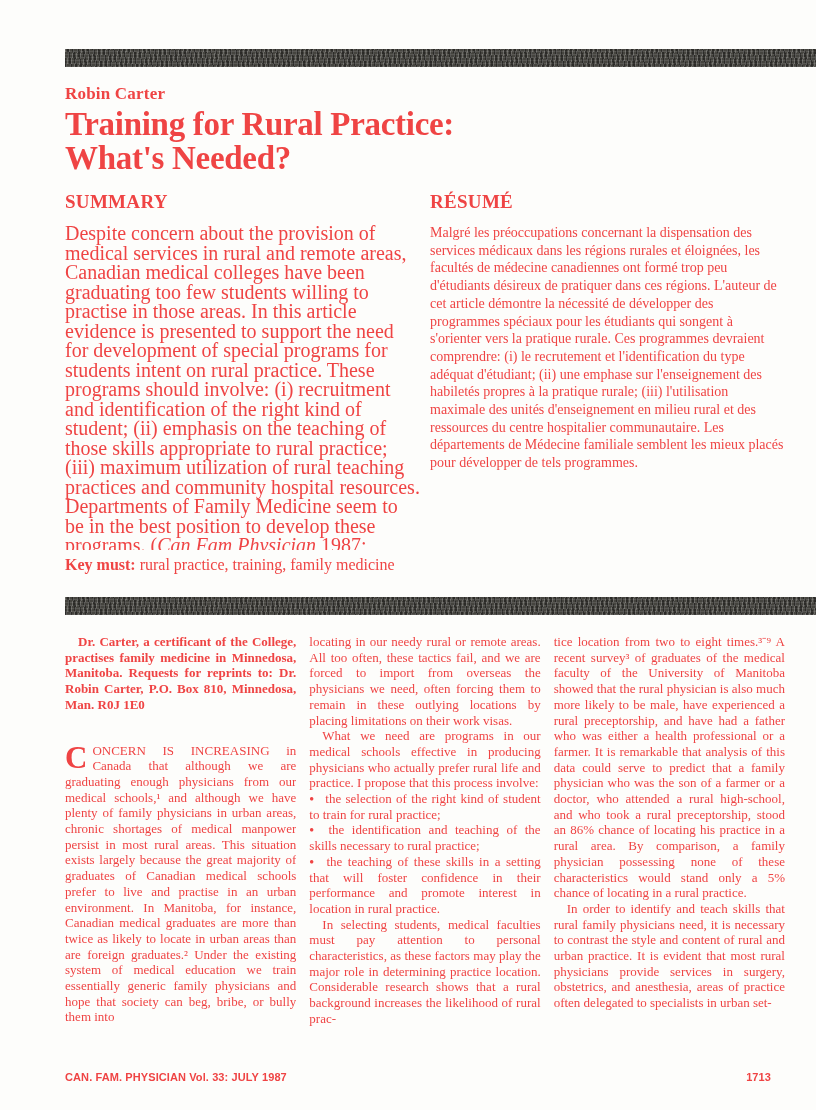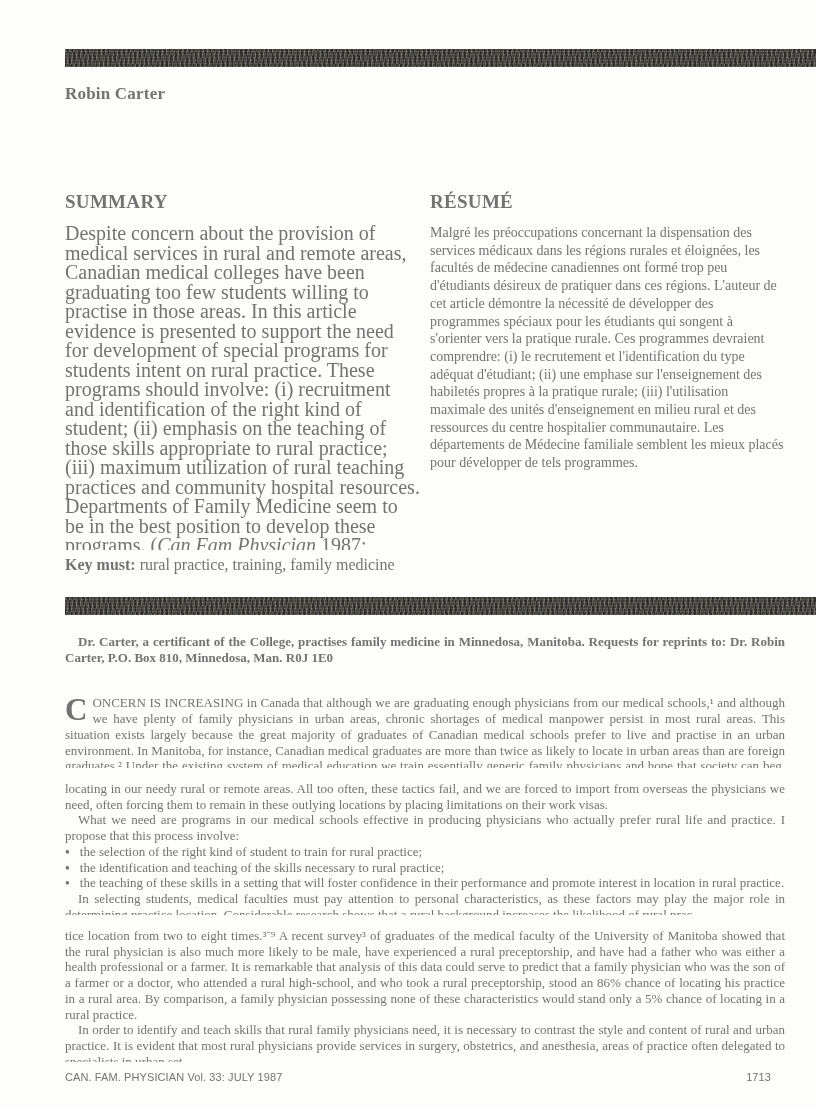--- a/index.html
+++ b/index.html
@@ -3,21 +3,21 @@
 <meta charset="utf-8">
 <style>
   html, body { margin: 0; padding: 0; background: #ffffff; }
   .page {
     position: relative;
     width: 816px;
     height: 1110px;
     background: #fdfdfb;
     overflow: hidden;
     font-family: "Liberation Serif", serif;
-    color: #737373;
+    color: #ef4444;
   }
   
   .band {
     position: absolute;
     left: 65px;
     right: 0;
     height: 18px;
     background-color: #45443f;
     background-image:
       repeating-linear-gradient(100deg, rgba(255,255,255,.20) 0 1px, transparent 1px 4px),
@@ -83,21 +83,20 @@
 
   .columns {
     position: absolute;
     left: 65px;
     top: 634px;
     width: 720px;
     height: 428px;
     display: flex;
     gap: 13px;
     overflow: hidden;
-    flex-direction: column;
   }
   .col { flex: 1; overflow: hidden; }
   .col p {
     margin: 0;
     font-size: 13px;
     line-height: 15.7px;
     text-align: justify;
   }
   .affiliation {
     font-weight: bold;
@@ -121,33 +120,37 @@
   .footer {
     position: absolute;
     left: 65px;
     top: 1071px;
     width: 706px;
     display: flex;
     justify-content: space-between;
     align-items: flex-start;
     font-family: "Liberation Sans", sans-serif;
     font-size: 11px;
-    font-weight: normal;
+    font-weight: bold;
     letter-spacing: 0.1px;
   }
 </style>
 </head>
 <body>
 
 <div class="page">
 
   <div class="band band-top"></div>
 
   <header class="masthead">
     <div class="author">Robin Carter</div>
+    <h1 class="title">
+      <span class="title-line">Training for Rural Practice:</span>
+      <span class="title-line">What's Needed?</span>
+    </h1>
   </header>
 
   <section class="abstract-row">
     <div class="abstract-col summary">
       <h2>SUMMARY</h2>
       <p><span>Despite concern about the provision of medical services in rural and remote areas, Canadian medical colleges have been graduating too few students willing to practise in those areas. In this article evidence is presented to support the need for development of special programs for students intent on rural practice. These programs should involve: (i) recruitment and identification of the right kind of student; (ii) emphasis on the teaching of those skills appropriate to rural practice; (iii) maximum utilization of rural teaching practices and community hospital resources. Departments of Family Medicine seem to be in the best position to develop these programs. (</span><em>Can Fam Physician</em><span> 1987; 33:1713–1715.)</span></p>
     </div>
     <div class="abstract-col resume">
       <h2>RÉSUMÉ</h2>
       <p>Malgré les préoccupations concernant la dispensation des services médicaux dans les régions rurales et éloignées, les facultés de médecine canadiennes ont formé trop peu d'étudiants désireux de pratiquer dans ces régions. L'auteur de cet article démontre la nécessité de développer des programmes spéciaux pour les étudiants qui songent à s'orienter vers la pratique rurale. Ces programmes devraient comprendre: (i) le recrutement et l'identification du type adéquat d'étudiant; (ii) une emphase sur l'enseignement des habiletés propres à la pratique rurale; (iii) l'utilisation maximale des unités d'enseignement en milieu rural et des ressources du centre hospitalier communautaire. Les départements de Médecine familiale semblent les mieux placés pour développer de tels programmes.</p>

